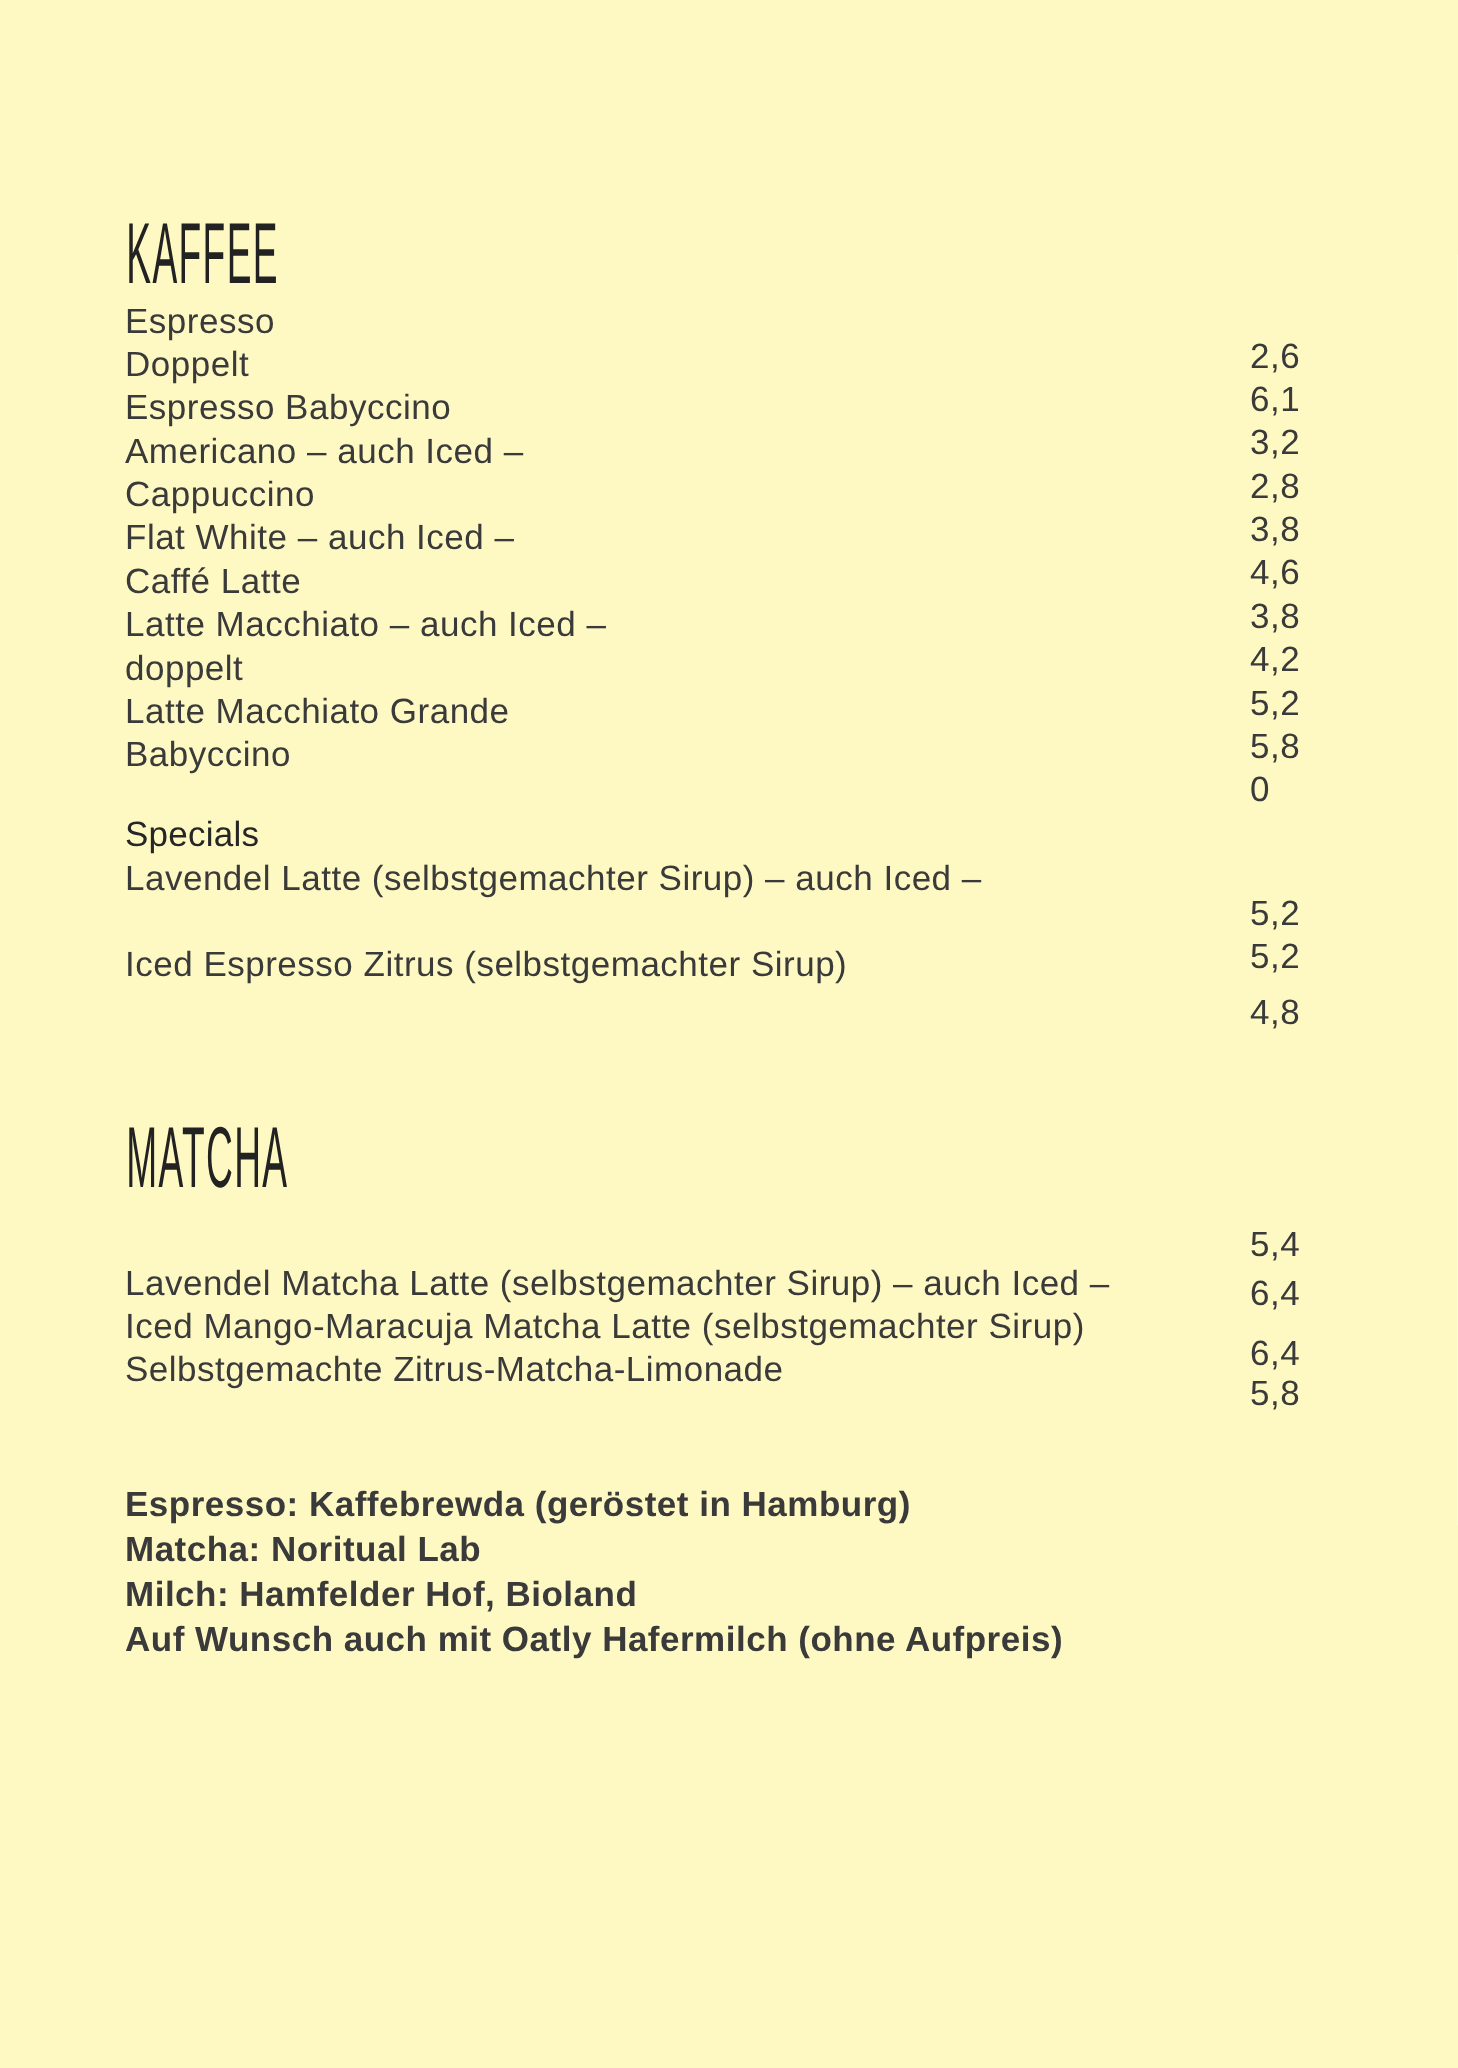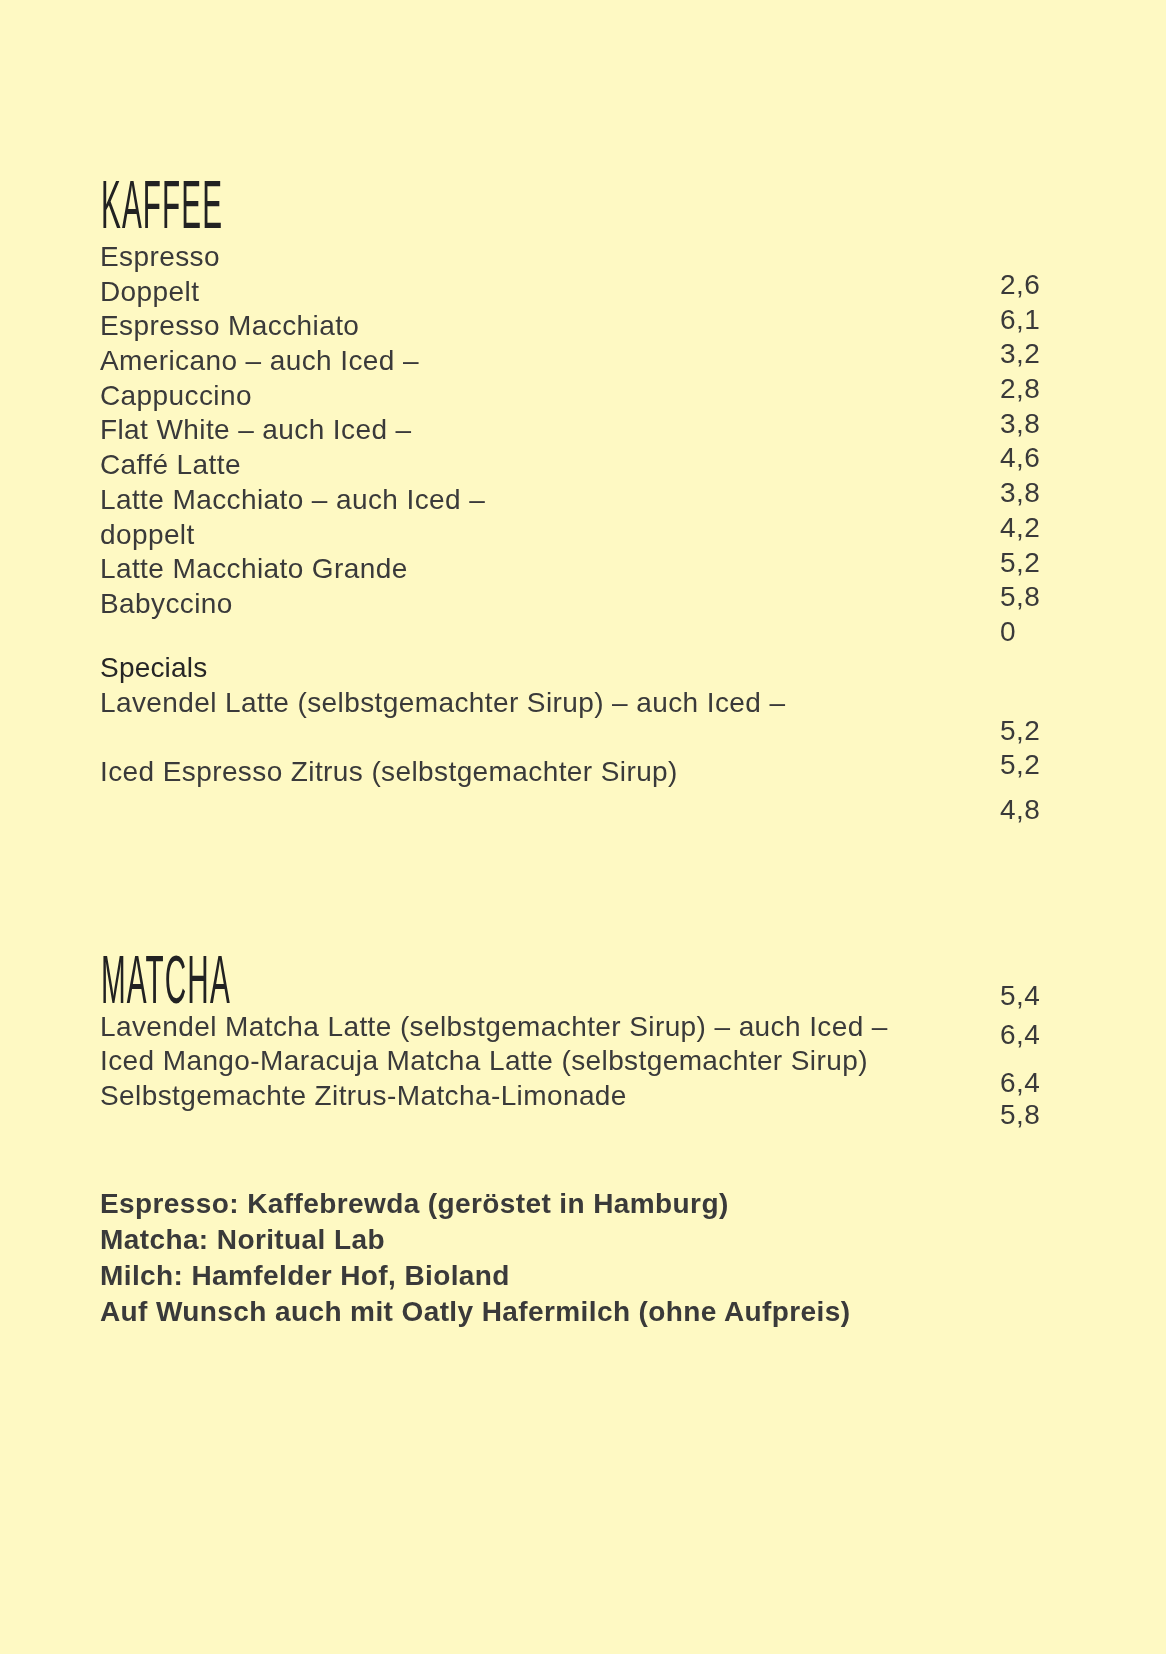--- a/index.html
+++ b/index.html
@@ -24,21 +24,21 @@
     letter-spacing:2px;
     line-height:62px;
     white-space:nowrap;
   }
   .title-inner{
     display:inline-block;
     transform:scale(0.55,1.28);
     transform-origin:0 100%;
   }
   #title-kaffee{top:181px;}
-  #title-matcha{top:956px;}
+  #title-matcha{top:904px;}
 
   
   .list{
     position:absolute;
     left:100px;
     width:1000px;
     font-size:28px;
     font-weight:300;
     letter-spacing:0.4px;
     color:#3a3a3a;
@@ -84,21 +84,21 @@
   <div class="list" id="kaffee-list">
     <div class="row">
       <span class="name">Espresso</span>
       <span class="price">2,6</span>
     </div>
     <div class="row">
       <span class="name">Doppelt</span>
       <span class="price">6,1</span>
     </div>
     <div class="row">
-      <span class="name">Espresso Macchiato</span>
+      <span class="name">Espresso Babyccino</span>
       <span class="price">3,2</span>
     </div>
     <div class="row">
       <span class="name">Americano – auch Iced –</span>
       <span class="price">2,8</span>
     </div>
     <div class="row">
       <span class="name">Cappuccino</span>
       <span class="price">3,8</span>
     </div>

